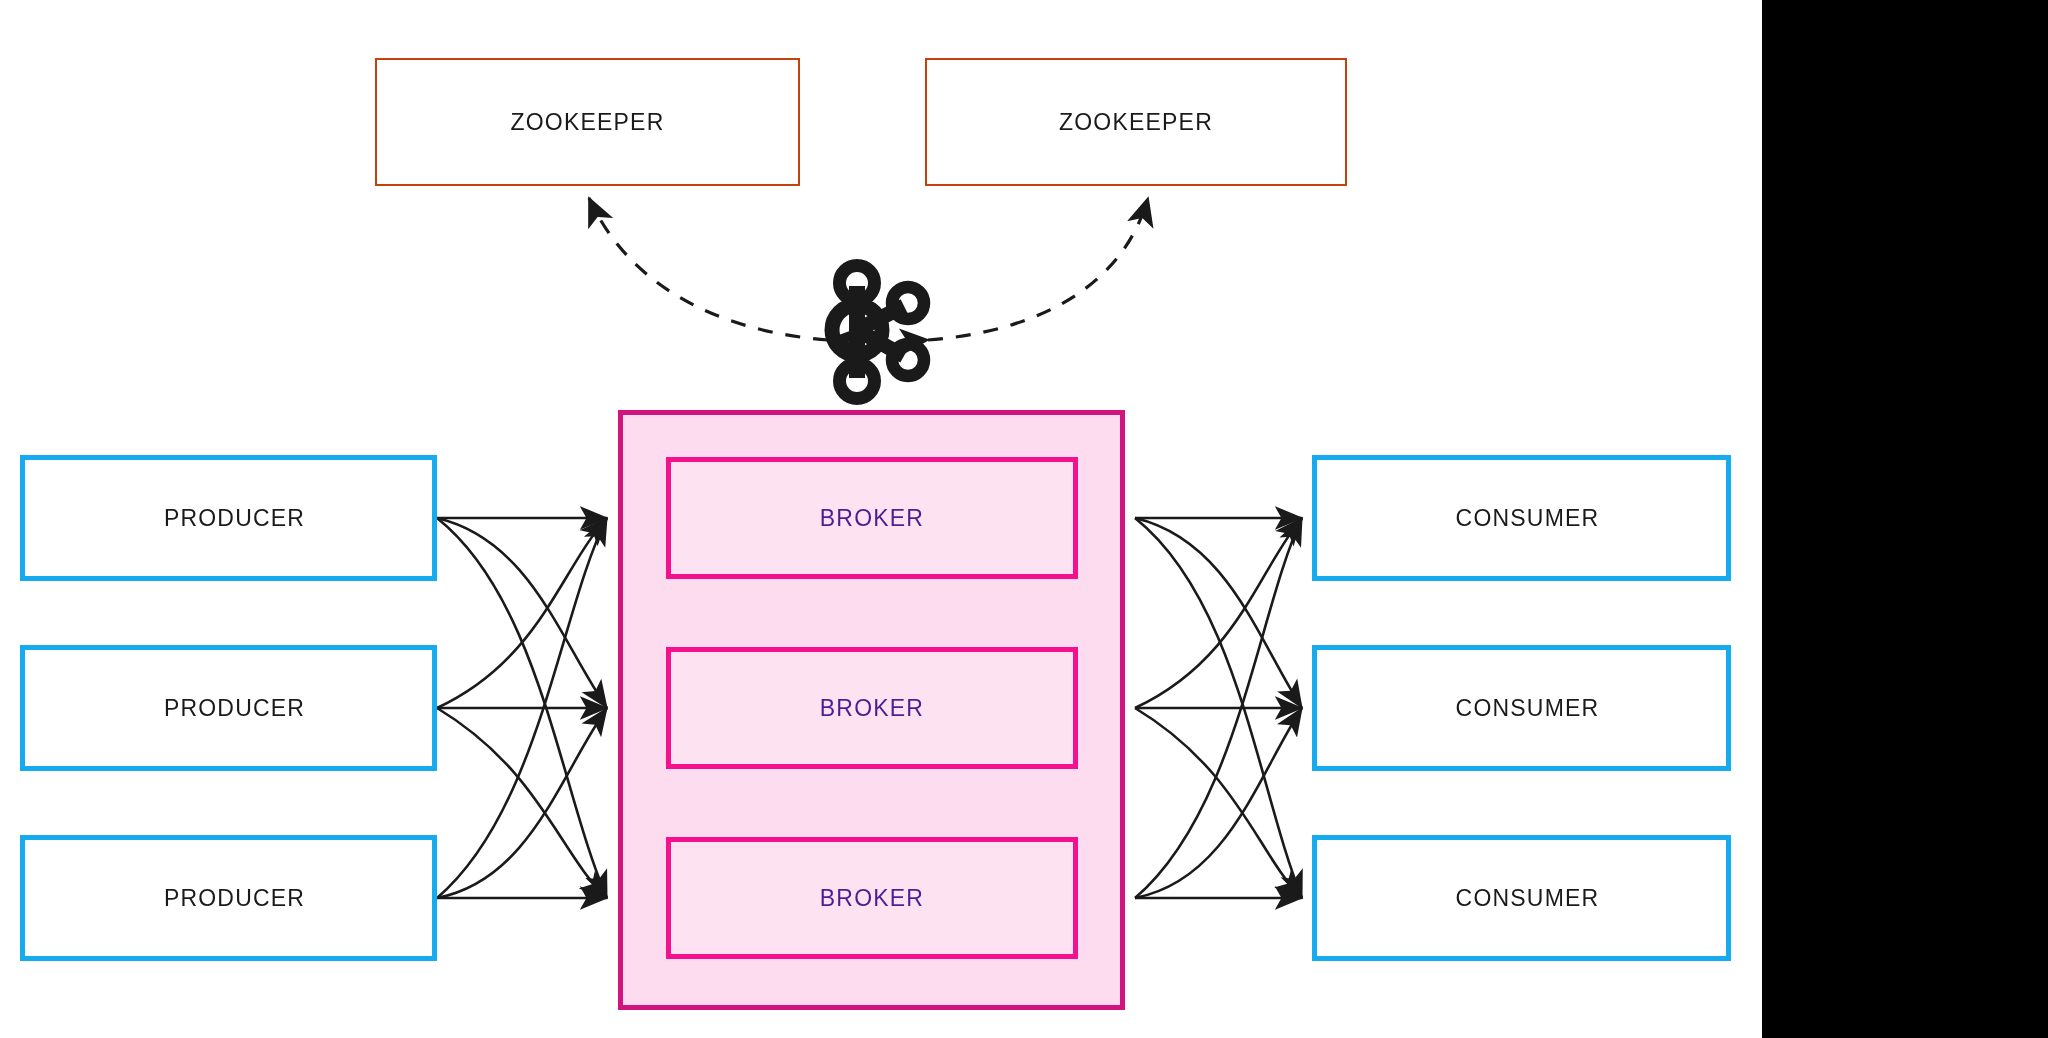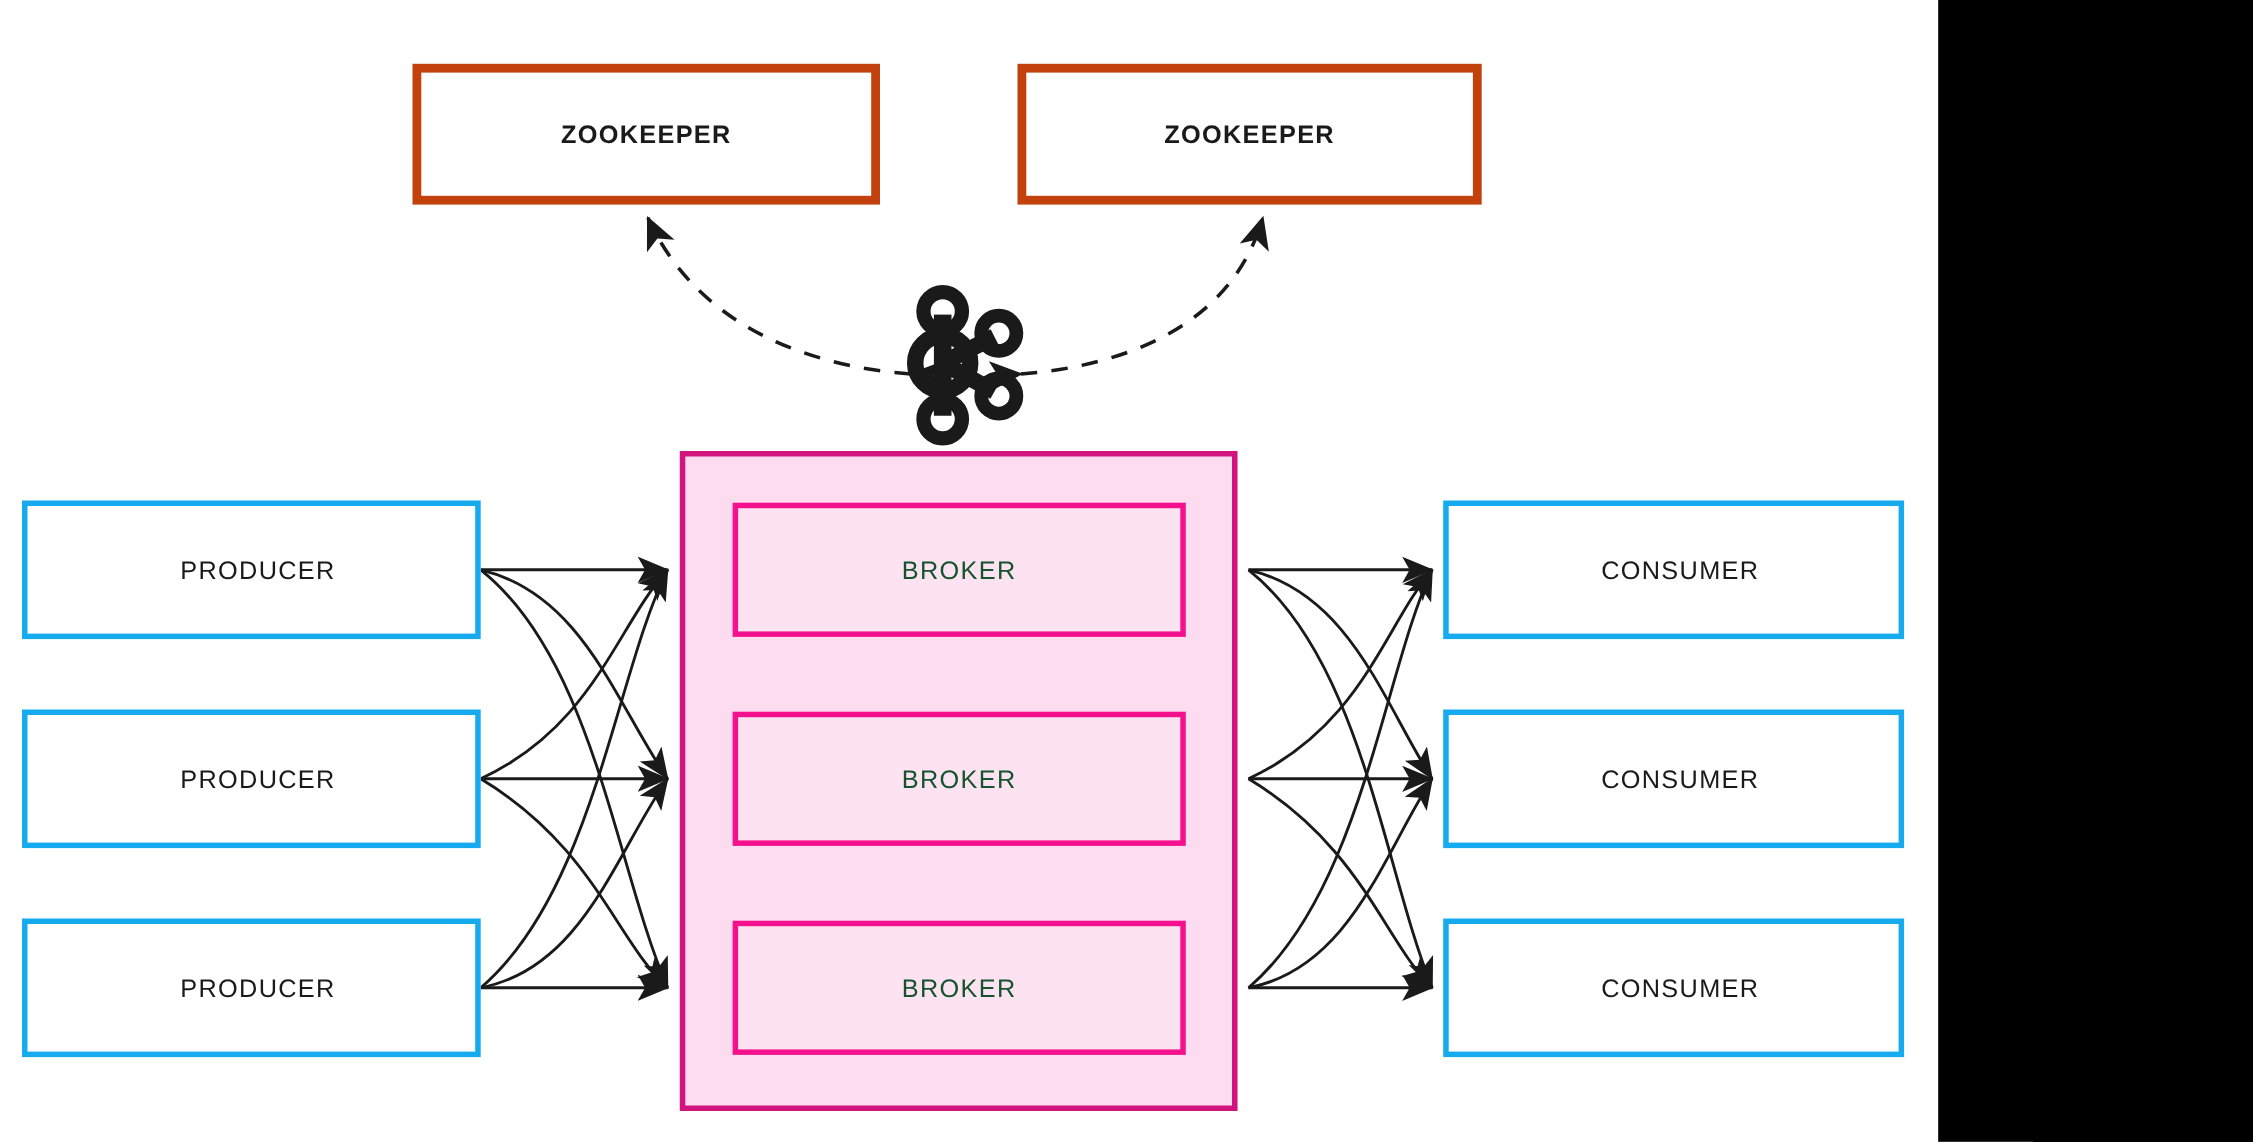--- a/index.html
+++ b/index.html
@@ -40,22 +40,21 @@
     letter-spacing: 0.6px;
   }
   .node-label {
     font-size: 23px;
     color: #1a1a1a;
     font-family: "Liberation Sans", sans-serif;
     letter-spacing: 1.2px;
     white-space: nowrap;
   }
   .zk-box {
-    border: 8px solid #c2410c;
-    font-weight: bold;
+    border: 2px solid #c2410c;
   }
   .pr-box, .cn-box {
     border: 5px solid #16AAEE;
     padding-left: 12px;
   }
   .broker-cluster {
     position: absolute;
     box-sizing: border-box;
     border: 5px solid #D1147E;
     background: #FCDCEE;
@@ -63,21 +62,21 @@
   .broker-box {
     position: absolute;
     box-sizing: border-box;
     border: 5px solid #F5118E;
     background: #FDE3F1;
     display: flex;
     align-items: center;
     justify-content: center;
   }
   .broker-box .node-label {
-    color: #14532d;
+    color: #4c1d95;
   }
   svg.overlay {
     position: absolute;
     top: 0;
     left: 0;
     width: 2048px;
     height: 1038px;
     pointer-events: none;
   }
   svg.overlay.under { z-index: 1; }

